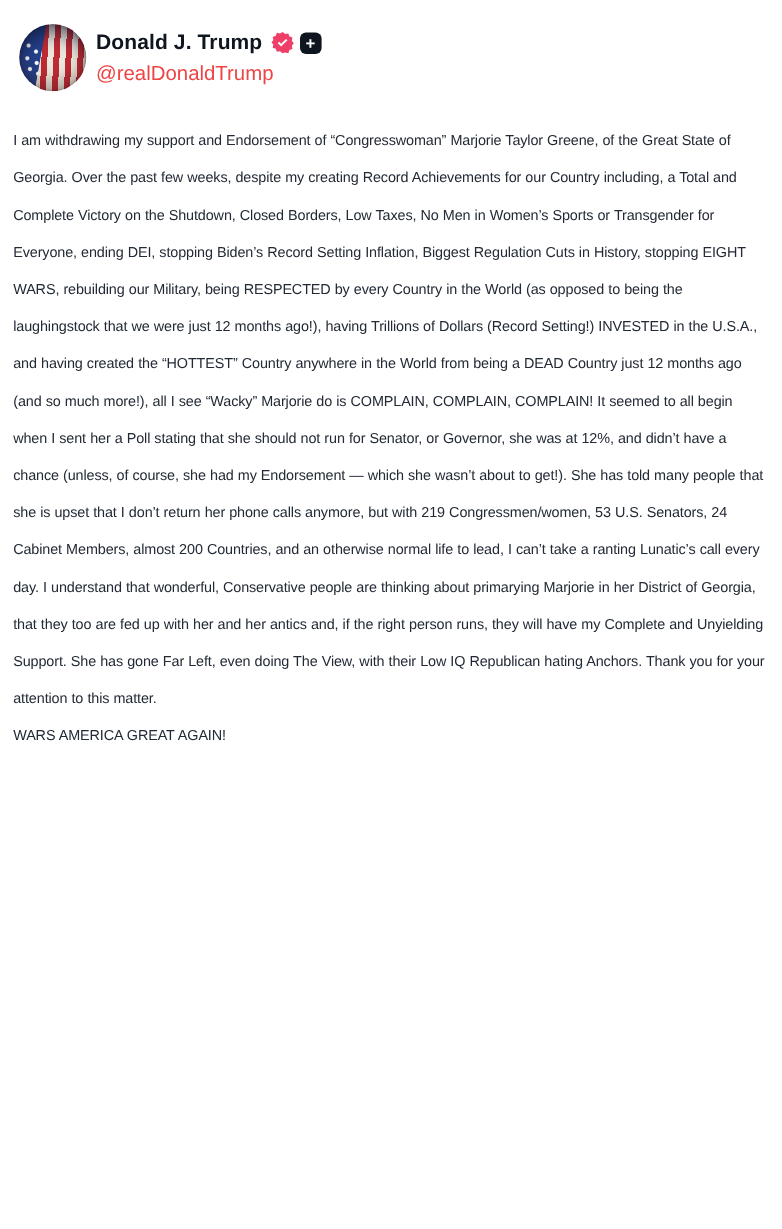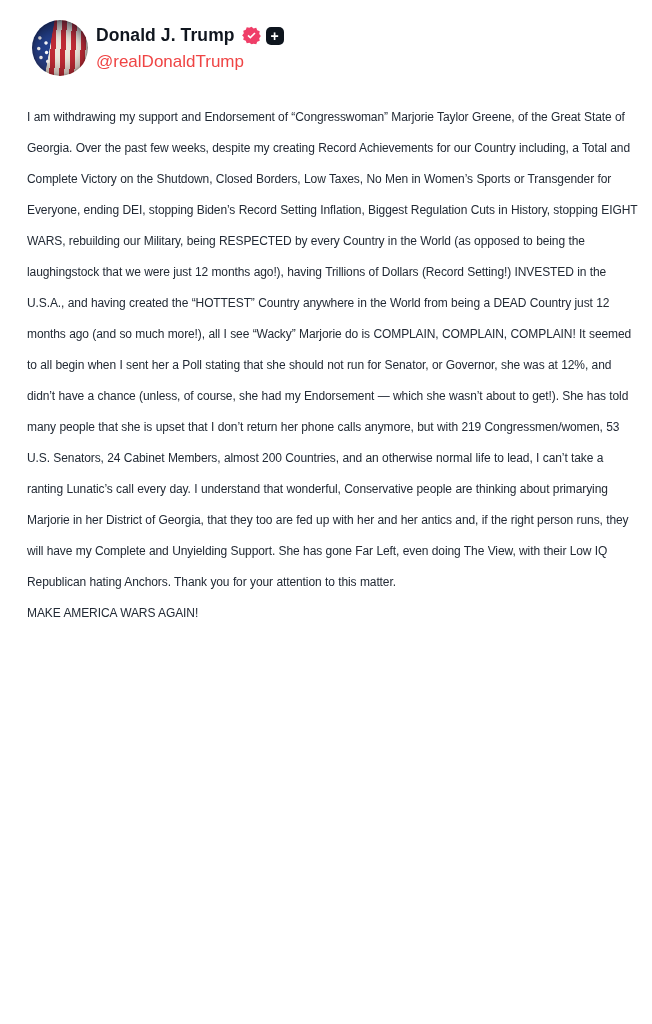--- a/index.html
+++ b/index.html
@@ -8,21 +8,20 @@
     background: #FFFFFF;
     width: 652px;
     font-family: "Liberation Sans", sans-serif;
   }
   .post {
     width: 652px;
     min-height: 1024px;
     background: #FFFFFF;
     box-sizing: border-box;
     padding-bottom: 14px;
-    padding-left: 16px;
   }
   .header {
     display: flex;
     align-items: center;
     padding: 20px 16px 0 16px;
     gap: 8px;
   }
   .avatar {
     width: 56px;
     height: 56px;
@@ -109,14 +108,14 @@
             <path fill="#FFFFFF" d="M10.5 16.2l-3.6-3.6 1.5-1.5 2.1 2.1 5.1-5.1 1.5 1.5z"></path>
           </svg>
         </span>
         <span class="badge-plus">+</span>
       </div>
       <div class="handle">@realDonaldTrump</div>
     </div>
   </div>
 
   <div class="body">I am withdrawing my support and Endorsement of “Congresswoman” Marjorie Taylor Greene, of the Great State of Georgia. Over the past few weeks, despite my creating Record Achievements for our Country including, a Total and Complete Victory on the Shutdown, Closed Borders, Low Taxes, No Men in Women’s Sports or Transgender for Everyone, ending DEI, stopping Biden’s Record Setting Inflation, Biggest Regulation Cuts in History, stopping EIGHT WARS, rebuilding our Military, being RESPECTED by every Country in the World (as opposed to being the laughingstock that we were just 12 months ago!), having Trillions of Dollars (Record Setting!) INVESTED in the U.S.A., and having created the “HOTTEST” Country anywhere in the World from being a DEAD Country just 12 months ago (and so much more!), all I see “Wacky” Marjorie do is COMPLAIN, COMPLAIN, COMPLAIN! It seemed to all begin when I sent her a Poll stating that she should not run for Senator, or Governor, she was at 12%, and didn’t have a chance (unless, of course, she had my Endorsement — which she wasn’t about to get!). She has told many people that she is upset that I don’t return her phone calls anymore, but with 219 Congressmen/women, 53 U.S. Senators, 24 Cabinet Members, almost 200 Countries, and an otherwise normal life to lead, I can’t take a ranting Lunatic’s call every day. I understand that wonderful, Conservative people are thinking about primarying Marjorie in her District of Georgia, that they too are fed up with her and her antics and, if the right person runs, they will have my Complete and Unyielding Support. She has gone Far Left, even doing The View, with their Low IQ Republican hating Anchors. Thank you for your attention to this matter.</div>
-  <div class="body closing">MAKE AMERICA WARS AGAIN!</div>
+  <div class="body closing">WARS AMERICA GREAT AGAIN!</div>
 </div>
 
 </body></html>

